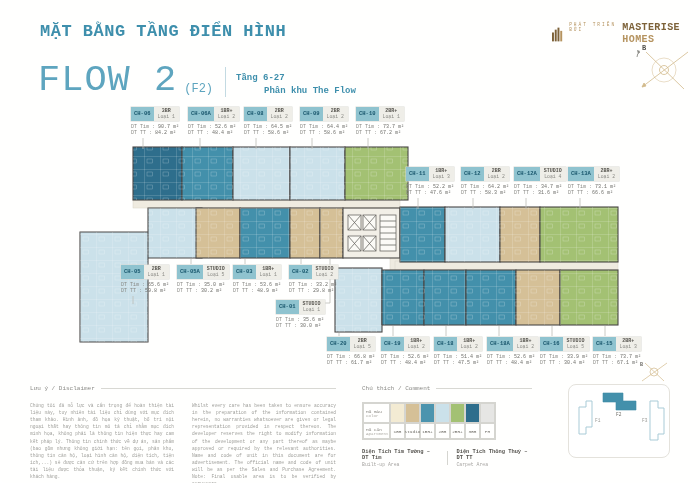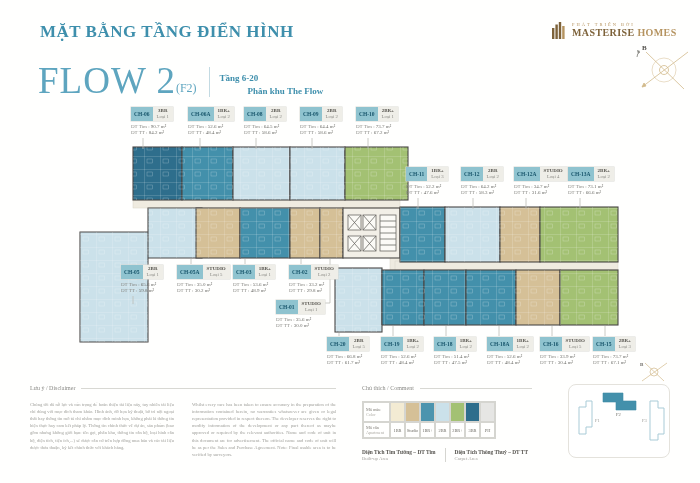--- a/index.html
+++ b/index.html
@@ -1,35 +1,35 @@
 <!DOCTYPE html>
 <html style="--accent: #3E8FAC; --accent-light: #5EA5BF; --gold: #B5935F; --gold-dark: #7D6239; --chip: #8FC3CF;"><head>
 <meta charset="utf-8">
 <style>
   html,body{margin:0;padding:0;background:#fff;}
   #page{position:relative;width:700px;height:483px;background:#fffffe;overflow:hidden;
-        font-family:Liberation Serif, serif;color:#555;border-radius:6px;}
+        font-family:Liberation Mono, monospace;color:#555;border-radius:6px;}
   :root{
     --accent:#3E8FAC; --accent-light:#5EA5BF; --gold:#B5935F; --gold-dark:#7D6239;
     --chip:#8FC3CF; --chip-text:#17556B;
   }
   
   .hdr-title{position:absolute;left:40px;top:22px;font-size:17px;font-weight:700;
              letter-spacing:.5px;color:var(--accent);}
   .toa-row{position:absolute;left:40px;top:52px;width:305px;display:flex;align-items:center;gap:6px;}
   .toa{font-size:10px;letter-spacing:2px;color:var(--accent);font-weight:700;}
   .toa-line{flex:1;height:1px;background:#C3DAE2;}
   .tower-row{position:absolute;left:38px;top:62px;display:flex;align-items:flex-end;}
   .tower-name{font-size:37px;font-weight:300;color:var(--accent-light);letter-spacing:1px;line-height:1;}
-  .tower-code{font-size:12px;color:var(--accent-light);margin:0 0 3px 0;}
+  .tower-code{font-size:12px;color:var(--accent-light);margin:0 0 3px 7px;}
   .tower-div{width:1px;height:30px;background:#C3DAE2;margin:0 10px 2px 12px;}
   .tower-meta{font-size:9px;font-weight:700;color:var(--accent);line-height:1.45;margin-bottom:1px;}
   
   .logo{position:absolute;left:552px;top:22px;display:flex;gap:5px;align-items:center;}
-  .logo-text{display:flex;flex-direction:column;line-height:1.2;}
+  .logo-text{display:flex;flex-direction:row;line-height:1.2;}
   .logo-tag{font-size:4.5px;letter-spacing:2px;color:var(--gold);}
   .logo-brand{font-size:10px;font-weight:700;letter-spacing:.4px;color:var(--gold-dark);}
   .logo-brand .homes{color:var(--gold);}
   
   .unit-label{position:absolute;width:58px;font-size:5px;line-height:1.25;}
   .chip{display:flex;align-items:stretch;box-shadow:0 0 0 .5px #DADAD4;width:fit-content;}
   .chip .code{background:var(--chip);color:var(--chip-text);font-weight:700;font-size:5.5px;
               padding:2px 3px;display:flex;align-items:center;white-space:nowrap;}
   .chip .type{background:#EFEEE8;padding:1px 4px;text-align:center;white-space:nowrap;}
   .chip .type b{display:block;font-size:5px;color:#57554F;font-weight:700;}
@@ -64,21 +64,21 @@
 <body>
 
 <div id="page">
 
   <div class="hdr-title">MẶT BẰNG TẦNG ĐIỂN HÌNH</div>
   <div class="tower-row">
     <span class="tower-name">FLOW 2</span>
     <span class="tower-code">(F2)</span>
     <span class="tower-div"></span>
     <span class="tower-meta">
-      <span style="display:block;">Tầng 6-20</span>
+      <span style="display:block;">Tầng 6-27</span>
       <span style="display:block;margin-left:28px;">Phân khu The Flow</span>
     </span>
   </div>
 
   <div class="logo">
     <svg width="15" height="17" viewBox="0 0 15 17">
       <g fill="#7D6239">
         <rect x="0" y="6" width="2.4" height="11"></rect>
         <rect x="3.4" y="2.5" width="2.4" height="14.5"></rect>
         <rect x="6.8" y="0" width="2.4" height="17"></rect>

